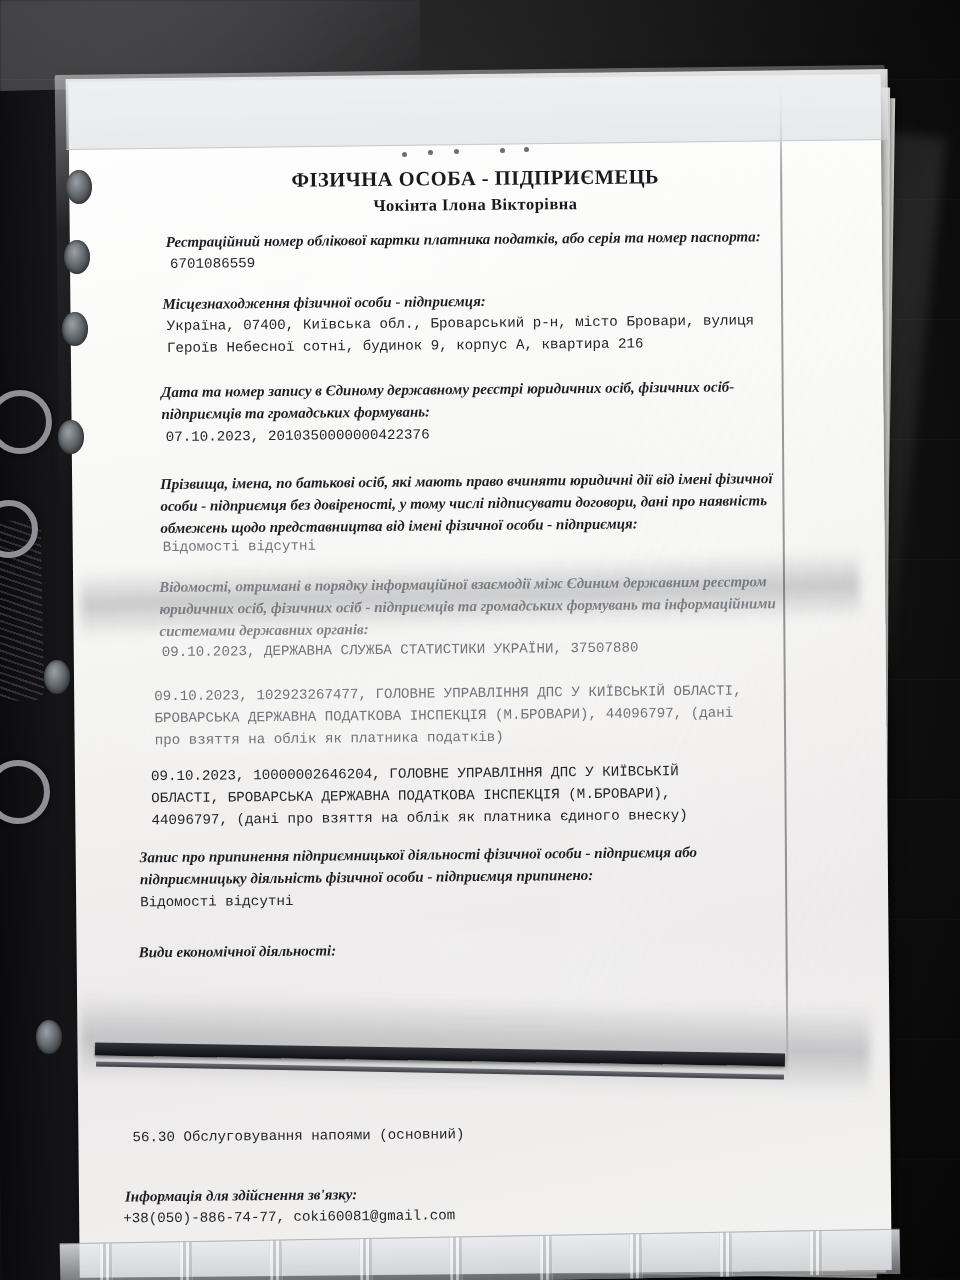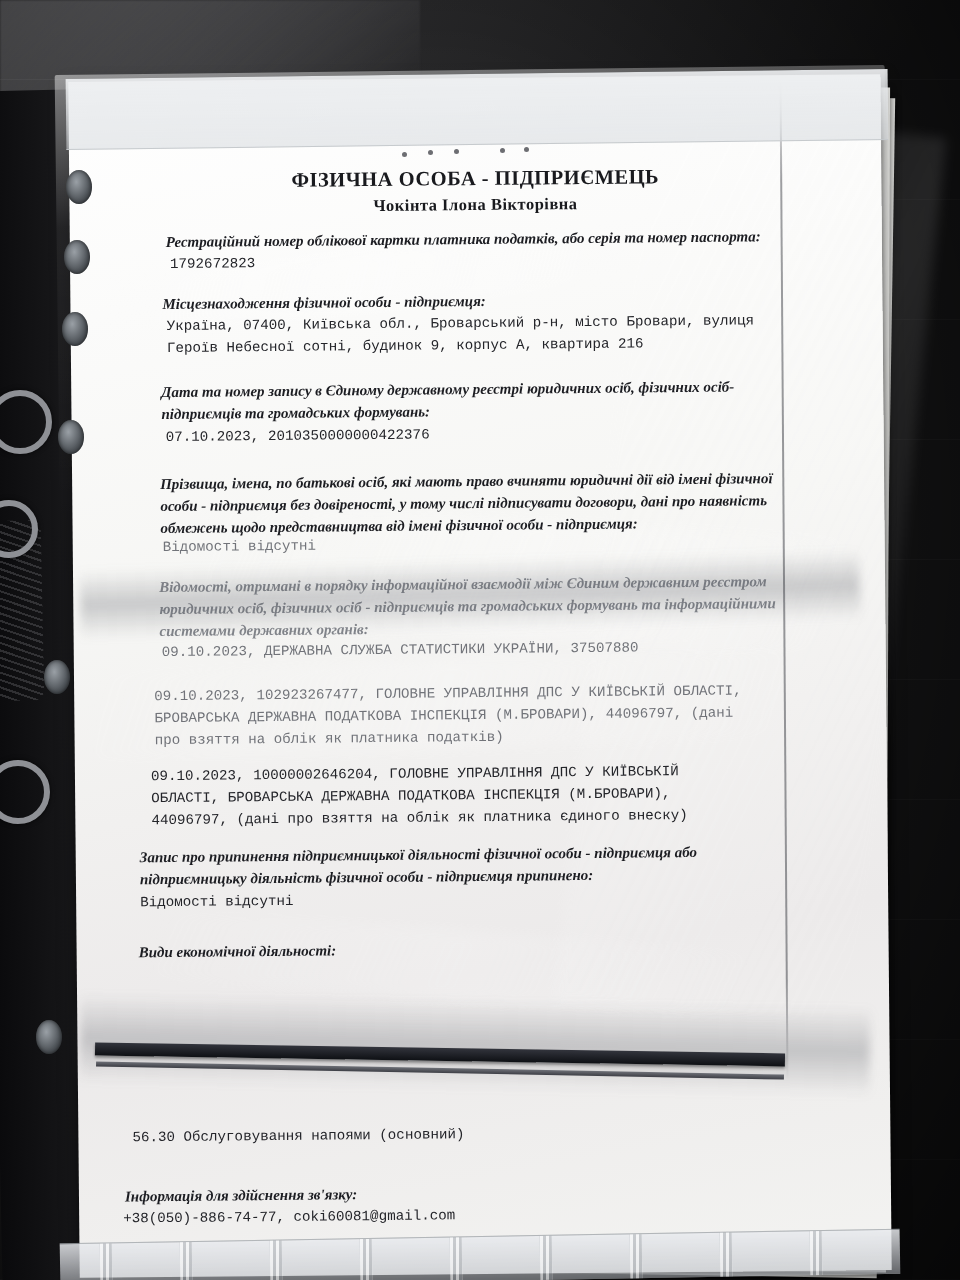--- a/index.html
+++ b/index.html
@@ -290,21 +290,21 @@
     <div class="crimp" style="left:660px"></div>
     <div class="crimp" style="left:750px"></div>
   </div>
 
   <div class="doc">
 
     <div class="title t1">ФІЗИЧНА ОСОБА - ПІДПРИЄМЕЦЬ</div>
     <div class="title t2">Чокінта Ілона Вікторівна</div>
 
     <div class="lbl" style="left:96px; top:150px; width:660px;">Рестраційний номер облікової картки платника податків, або серія та номер паспорта:</div>
-    <div class="val" style="left:100px; top:172px;">1792672823</div>
+    <div class="val" style="left:100px; top:172px;">6701086559</div>
 
     <div class="lbl" style="left:92px; top:212px; width:660px;">Місцезнаходження фізичної особи - підприємця:</div>
     <div class="val" style="left: 96px; top: 234px; white-space: pre;">Україна, 07400, Київська обл., Броварський р-н, місто Бровари, вулиця
 Героїв Небесної сотні, будинок 9, корпус А, квартира 216</div>
 
     <div class="lbl" style="left: 90px; top: 300px; width: 680px; white-space: pre;">Дата та номер запису в Єдиному державному реєстрі юридичних осіб, фізичних осіб-
 підприємців та громадських формувань:</div>
     <div class="val" style="left:94px; top:345px;">07.10.2023, 2010350000000422376</div>
 
     <div class="lbl" style="left: 88px; top: 392px; width: 690px; white-space: pre;">Прізвища, імена, по батькові осіб, які мають право вчиняти юридичні дії від імені фізичної

